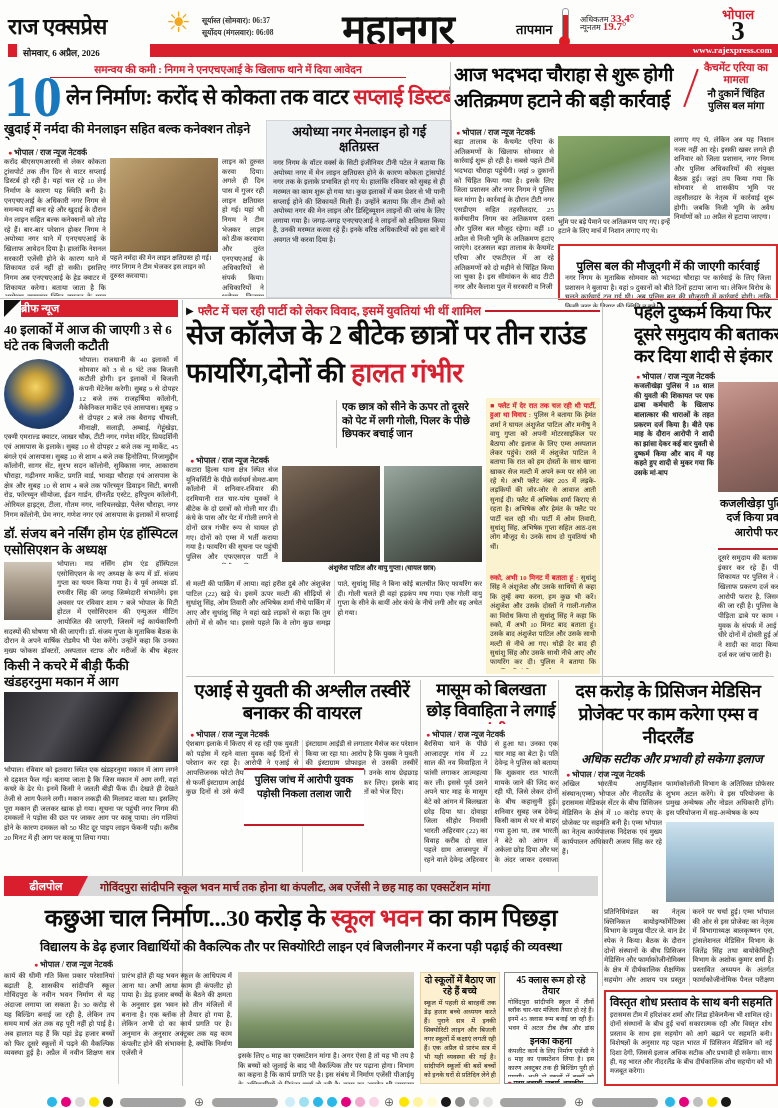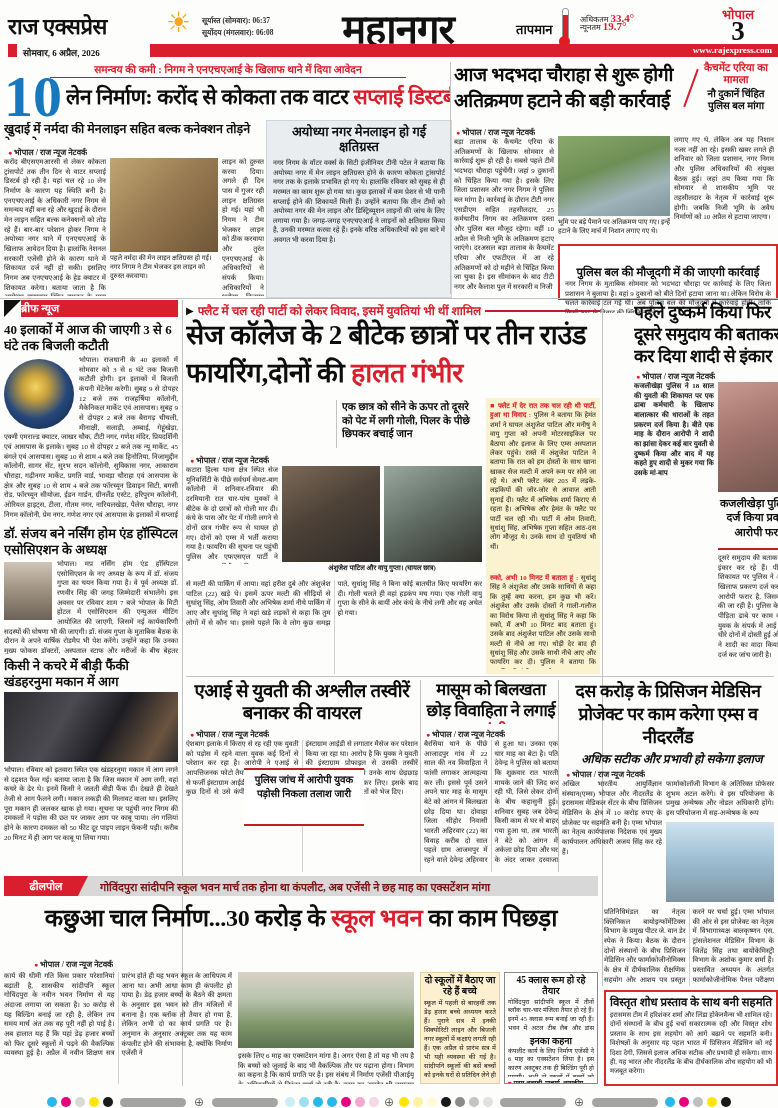--- a/index.html
+++ b/index.html
@@ -84,21 +84,21 @@
       <div class="b red" style="font-size:10.5px;line-height:1.15;">कैचमेंट एरिया का मामला</div>
       <div class="b" style="font-size:10px;line-height:1.2;margin-top:2px;">नौ दुकानें चिंहित पुलिस बल मांगा</div>
     </div>
     <div class="abs hl" style="left:0px;top:2px;width:238px;height:58px;font-size:19px;line-height:1.35;">आज भदभदा चौराहा से शुरू होगी अतिक्रमण हटाने की बड़ी कार्रवाई</div>
     <div class="abs byline" style="left:2px;top:66px;">भोपाल / राज न्यूज नेटवर्क</div>
     <div class="abs body" style="left:0px;top:78px;width:100px;height:158px;">बड़ा तालाब के कैचमेंट एरिया के अतिक्रमणों के खिलाफ सोमवार से कार्रवाई शुरू हो रही है। सबसे पहले टीमें भदभदा चौराहा पहुंचेंगी। जहां 9 दुकानों को चिंहित किया गया है। इसके लिए जिला प्रशासन और नगर निगम ने पुलिस बल मांगा है। कार्रवाई के दौरान टीटी नगर एसडीएम सहित तहसीलदार, 25 कर्मचारीय निगम का अतिक्रमण दस्ता और पुलिस बल मौजूद रहेगा। वहीं 10 अप्रैल से निजी भूमि के अतिक्रमण हटाए जाएंगे। दरअसल बड़ा तालाब के कैचमेंट एरिया और एफटीएल में आ रहे अतिक्रमणों को दो महीने से चिंहित किया जा चुका है। इस सीमांकन के बाद टीटी नगर और कैलाश पुल में सरकारी व निजी</div>
     <div class="abs photo" style="left:104px;top:76px;width:112px;height:80px;background:linear-gradient(160deg,#8aa86a 0%,#6d8f56 40%,#9fb4ba 70%,#7c9399 100%);"></div>
     <div class="abs caption" style="left:104px;top:158px;width:112px;height:24px;">भूमि पर बड़े पैमाने पर अतिक्रमण पाए गए। इन्हें हटाने के लिए मार्च में निशान लगाए गए थे।</div>
     <div class="abs body" style="left:220px;top:76px;width:100px;height:106px;">लगाए गए थे, लेकिन अब यह निशान नजर नहीं आ रहे। इसकी खबर लगते ही शनिवार को जिला प्रशासन, नगर निगम और पुलिस अधिकारियों की संयुक्त बैठक हुई। जहां तय किया गया कि सोमवार से शासकीय भूमि पर तहसीलदार के नेतृत्व में कार्रवाई शुरू होगी। जबकि निजी भूमि के अवैध निर्माणों को 10 अप्रैल से हटाया जाएगा।</div>
     <div class="abs boxed-red" style="left:104px;top:184px;width:216px;height:52px;">
-      <div class="b" style="font-size:11.5px;text-align:center;padding-top:18px;">पुलिस बल की मौजूदगी में की जाएगी कार्रवाई</div>
+      <div class="b" style="font-size:11.5px;text-align:center;padding-top:12px;">पुलिस बल की मौजूदगी में की जाएगी कार्रवाई</div>
       <div class="body" style="padding:1px 5px;height:32px;">नगर निगम के मुताबिक सोमवार को भदभदा चौराहा पर कार्रवाई के लिए जिला प्रशासन ने बुलाया है। वहां 9 दुकानों को बीते दिनों हटाया जाना था। लेकिन विरोध के चलते कार्रवाई टल गई थी। अब पुलिस बल की मौजूदगी में कार्रवाई होगी। ताकि किसी तरह के विवाद की स्थिति न बने।</div>
     </div>
   </div>
 
   <div class="abs hrule" style="left:0;top:298px;width:778px;"></div>
 
   <div class="abs" style="left:4px;top:300px;width:174px;height:578px;">
     <div class="abs" style="left:0;top:0;width:174px;height:17px;">
       <div style="position:absolute;left:0;top:0;width:0;height:0;border-top:17px solid #111;border-right:17px solid transparent;"></div>
       <div style="position:absolute;left:17px;top:0;width:157px;height:17px;background:#d91f2d;">
@@ -205,20 +205,21 @@
   </div>
 
   <div class="abs" style="left:4px;top:876px;width:594px;height:210px;">
     <div class="abs" style="left:0;top:0;width:594px;height:20px;background:#d8d8d8;">
       <div class="b" style="position:absolute;left:0;top:0;width:84px;height:20px;background:#d91f2d;color:#fff;font-size:11px;text-align:center;line-height:20px;clip-path:polygon(0 0,100% 0,88% 100%,0 100%);">ढीलपोल</div>
       <div class="b" style="position:absolute;left:96px;top:3px;width:494px;font-size:11px;color:#7a1616;white-space:nowrap;overflow:hidden;">गोविंदपुरा सांदीपनि स्कूल भवन मार्च तक होना था कंपलीट, अब एजेंसी ने छह माह का एक्सटेंशन मांगा</div>
     </div>
     <div class="abs hl" style="left:0;top:24px;width:594px;height:36px;font-size:24px;text-align:center;white-space:nowrap;">
       <span>कछुआ चाल निर्माण...30 करोड़ के </span><span class="red">स्कूल भवन</span><span> का काम पिछड़ा</span>
     </div>
+    <div class="abs b" style="left:0;top:62px;width:594px;height:18px;font-size:12.5px;text-align:center;overflow:hidden;">विद्यालय के डेढ़ हजार विद्यार्थियों की वैकल्पिक तौर पर सिक्योरिटी लाइन एवं बिजलीनगर में करना पड़ी पढ़ाई की व्यवस्था</div>
     <div class="abs byline" style="left:30px;top:82px;">भोपाल / राज न्यूज नेटवर्क</div>
 
     <div class="abs body cols2" style="left:0;top:96px;width:228px;height:112px;">कार्य की धीमी गति किस प्रकार परेशानियां बढ़ाती है, शासकीय सांदीपनि स्कूल गोविंदपुरा के नवीन भवन निर्माण से यह अंदाजा लगाया जा सकता है। 30 करोड़ से यह बिल्डिंग बनाई जा रही है, लेकिन तय समय मार्च अंत तक वह पूरी नहीं हो पाई है। अब हालात यह हैं कि यहां डेढ़ हजार बच्चों को फिर दूसरे स्कूलों में पढ़ने की वैकल्पिक व्यवस्था हुई है। अप्रैल में नवीन शिक्षण सत्र प्रारंभ होते ही यह भवन स्कूल के आधिपत्य में आना था। अभी आधा काम ही कंपलीट हो पाया है। डेढ़ हजार बच्चों के बैठने की क्षमता के अनुसार इस भवन को तीन मंजिलों में बनाना है। एक ब्लॉक तो तैयार हो गया है, लेकिन अभी दो का कार्य प्रगति पर है। अनुमान के अनुसार अक्टूबर तक यह काम कंपलीट होने की संभावना है, क्योंकि निर्माण एजेंसी ने</div>
     <div class="abs photo" style="left:234px;top:96px;width:176px;height:76px;background:linear-gradient(180deg,#d8d3c6 0%,#b9c3ae 35%,#7d9468 70%,#5d7350 100%);"></div>
     <div class="abs body" style="left:234px;top:176px;width:176px;height:32px;">इसके लिए 6 माह का एक्सटेंशन मांगा है। अगर ऐसा है तो यह भी तय है कि बच्चों को जुलाई के बाद भी वैकल्पिक तौर पर पढ़ाना होगा। विभाग का कहना है कि कार्य प्रगति पर है। इस संबंध में निर्माण एजेंसी पीआईयू के अधिकारियों से निरंतर चर्चा हो रही है। काम का अपडेट भी लगातार लिया जा रहा है।</div>
 
     <div class="abs" style="left:416px;top:96px;width:80px;height:112px;background:#fdf0d0;border:1px solid #e3d3a6;box-sizing:border-box;overflow:hidden;">
       <div class="b" style="font-size:9.5px;text-align:center;padding:2px 3px 1px;line-height:1.2;">दो स्कूलों में बैठाए जा रहे हैं बच्चे</div>
       <div class="body" style="padding:0 3px;height:80px;font-size:6.5px;">स्कूल में पहली से बारहवीं तक डेढ़ हजार बच्चे अध्ययन करते हैं। पुराने सत्र में इनकी सिक्योरिटी लाइन और बिजली नगर स्कूलों में कक्षाएं लगती रही हैं। एक अप्रैल से प्रारंभ सत्र में भी यही व्यवस्था की गई है। सांदीपनि स्कूलों की बसें बच्चों को इनके घरों से प्रतिदिन लेने ही स्कूलों में छोड़ती हैं।</div>
     </div>

